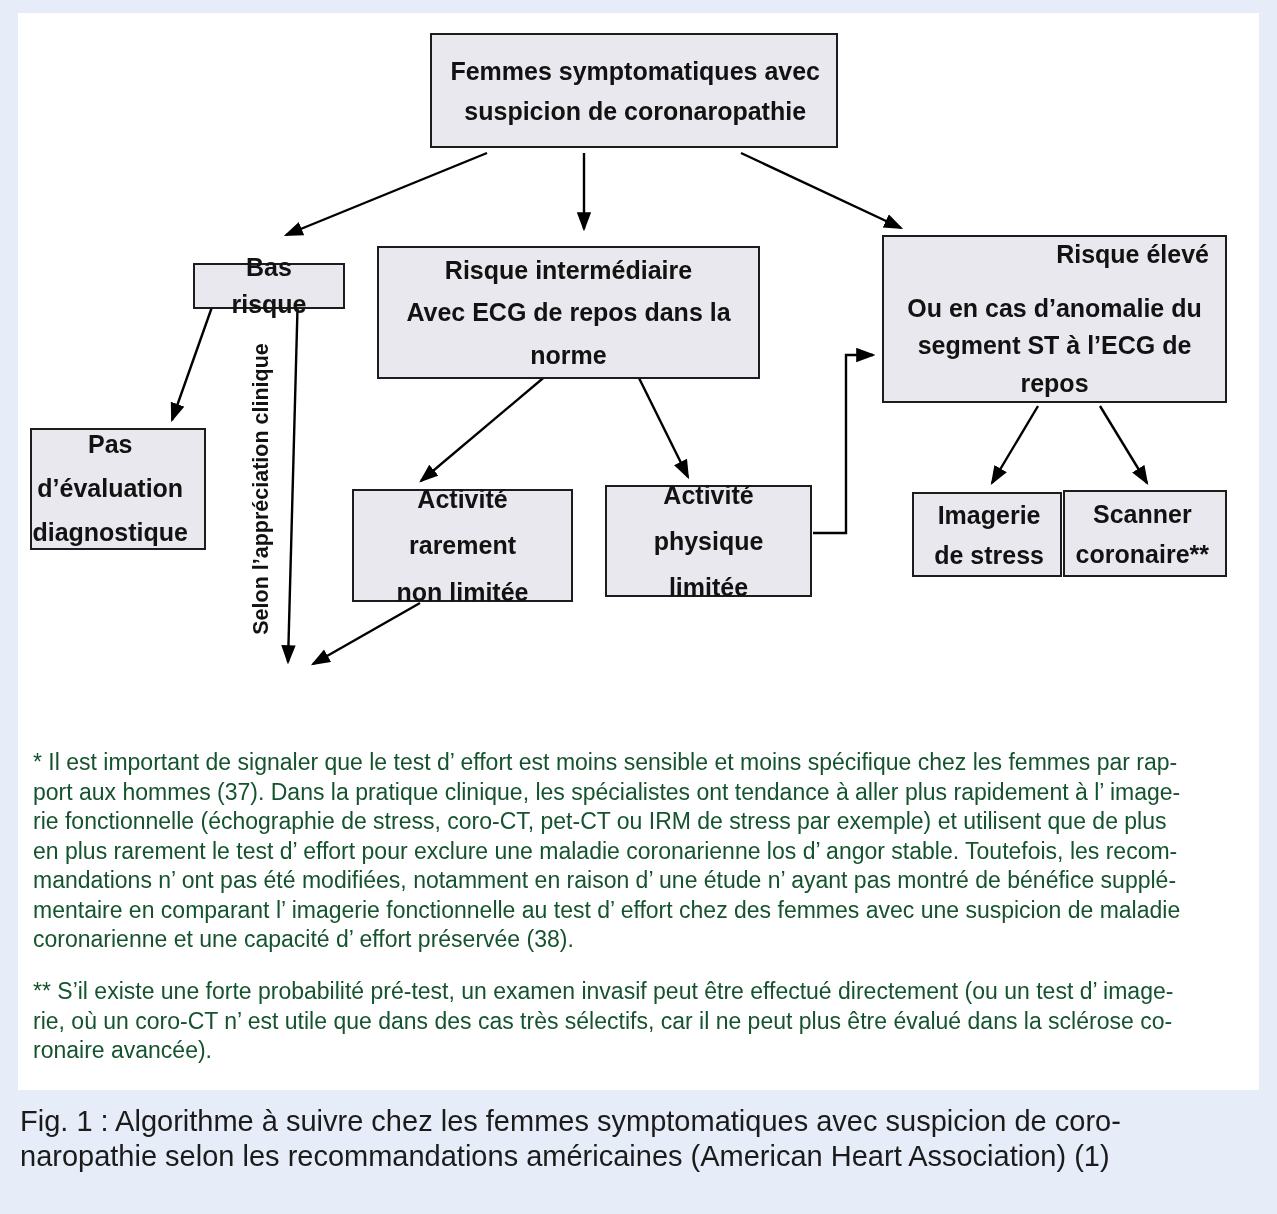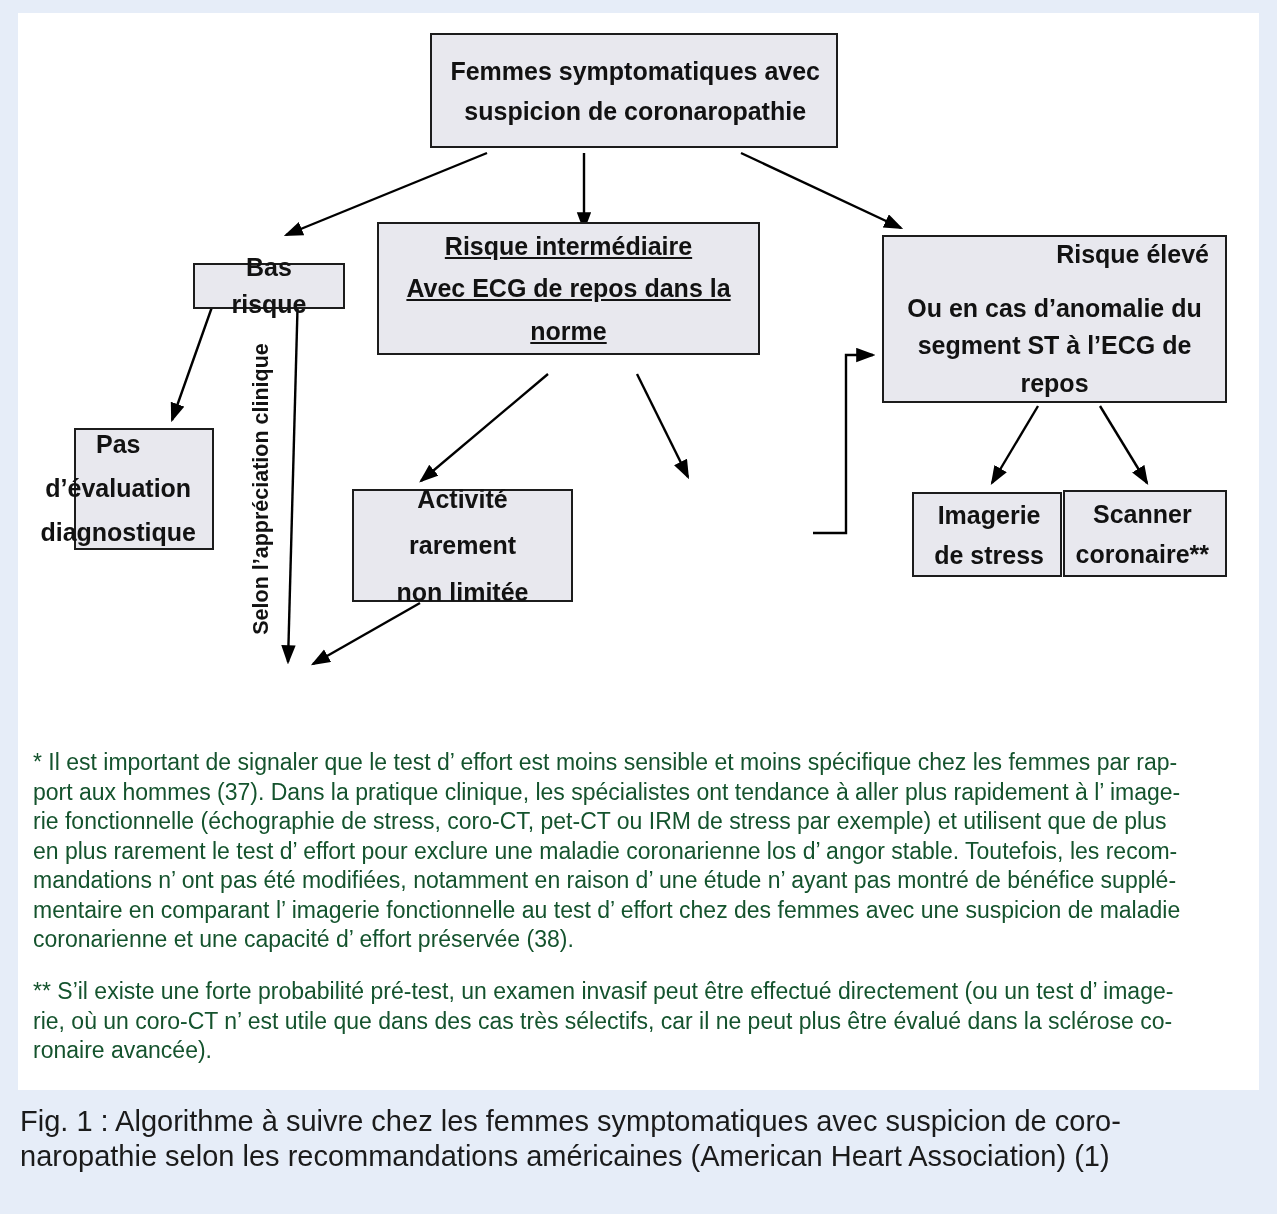--- a/index.html
+++ b/index.html
@@ -37,24 +37,24 @@
     text-align:center;
     font-weight:700;
     font-size:25px;
     line-height:1.5;
     white-space:pre-line;
     box-sizing:border-box;
     padding:2px 16px;
   }
   .node-start{left:430px; top:33px;  width:408px; height:115px; line-height:1.6;}
   .node-bas{left:193px; top:242px; width:152px; height:46px;margin-top:21px;}
-  .node-inter{left:377px; top:222px; width:383px; height:133px; line-height:1.7;text-decoration:underline;}
+  .node-inter{left:377px; top:246px; width:383px; height:133px; line-height:1.7;}
   .node-eleve{left:882px; top:235px; width:345px; height:168px;}
   .node-eleve .detail{margin-top:16px;}
-  .node-pas{left:30px;  top:428px; width:140px; height:122px; line-height:1.75;margin-left:44px;}
+  .node-pas{left:30px;  top:428px; width:176px; height:122px; line-height:1.75;}
   .node-actnon{left:352px; top:489px; width:221px; height:113px; line-height:1.85;}
   .node-actlim{left:605px; top:485px; width:207px; height:112px; line-height:1.85;}
   .node-imagerie{left:880px; top:492px; width:150px; height:85px; line-height:1.6;margin-left:32px;}
   .node-scanner{left:1063px; top:490px; width:164px; height:87px; line-height:1.6;}
   .node-ecg{left:177px; top:672px; width:220px; height:60px;}
   .edge-label{
     position:absolute;
     left:261px; top:489px;
     transform:translate(-50%,-50%) rotate(-90deg);
     white-space:nowrap;
@@ -134,20 +134,24 @@
     <span>Pas
 d’évaluation
 diagnostique</span>
   </div>
 
   <div class="node node-actnon">
     <span>Activité rarement
 non limitée</span>
   </div>
 
+  <div class="node node-actlim">
+    <span>Activité
+physique limitée</span>
+  </div>
 
   <div class="node node-imagerie">
     <span>Imagerie
 de stress</span>
   </div>
 
   <div class="node node-scanner">
     <span>Scanner
 coronaire**</span>
   </div>

